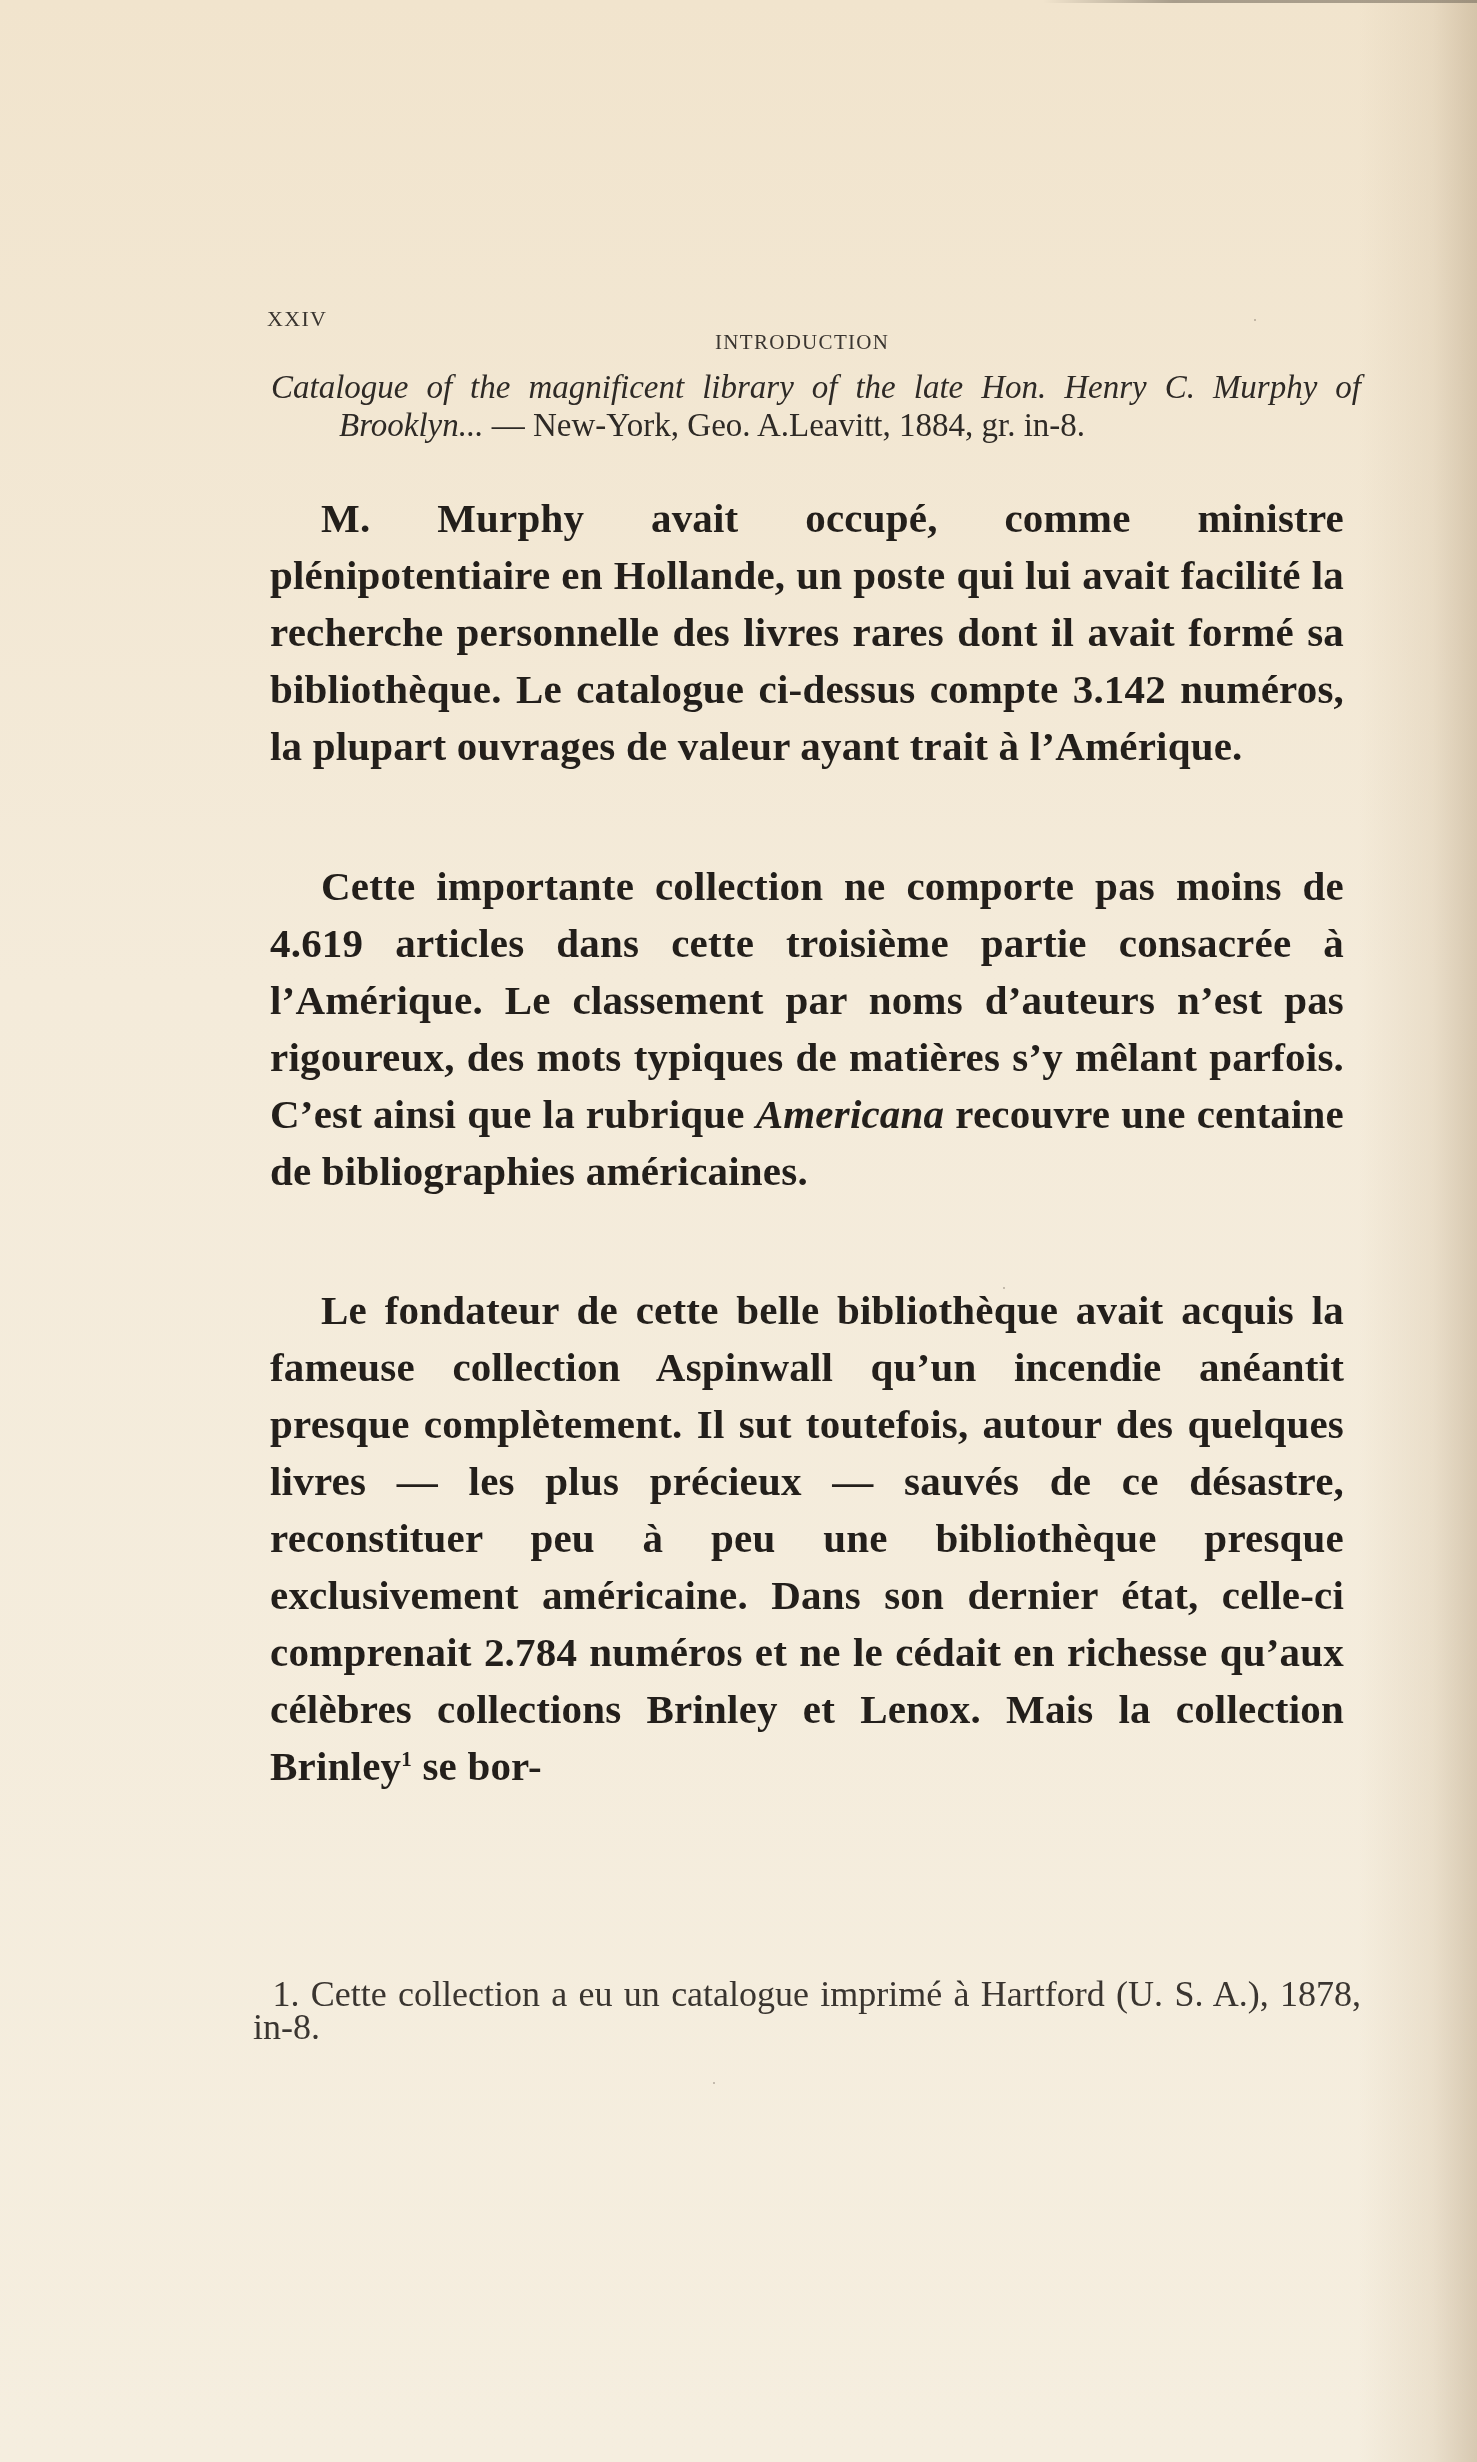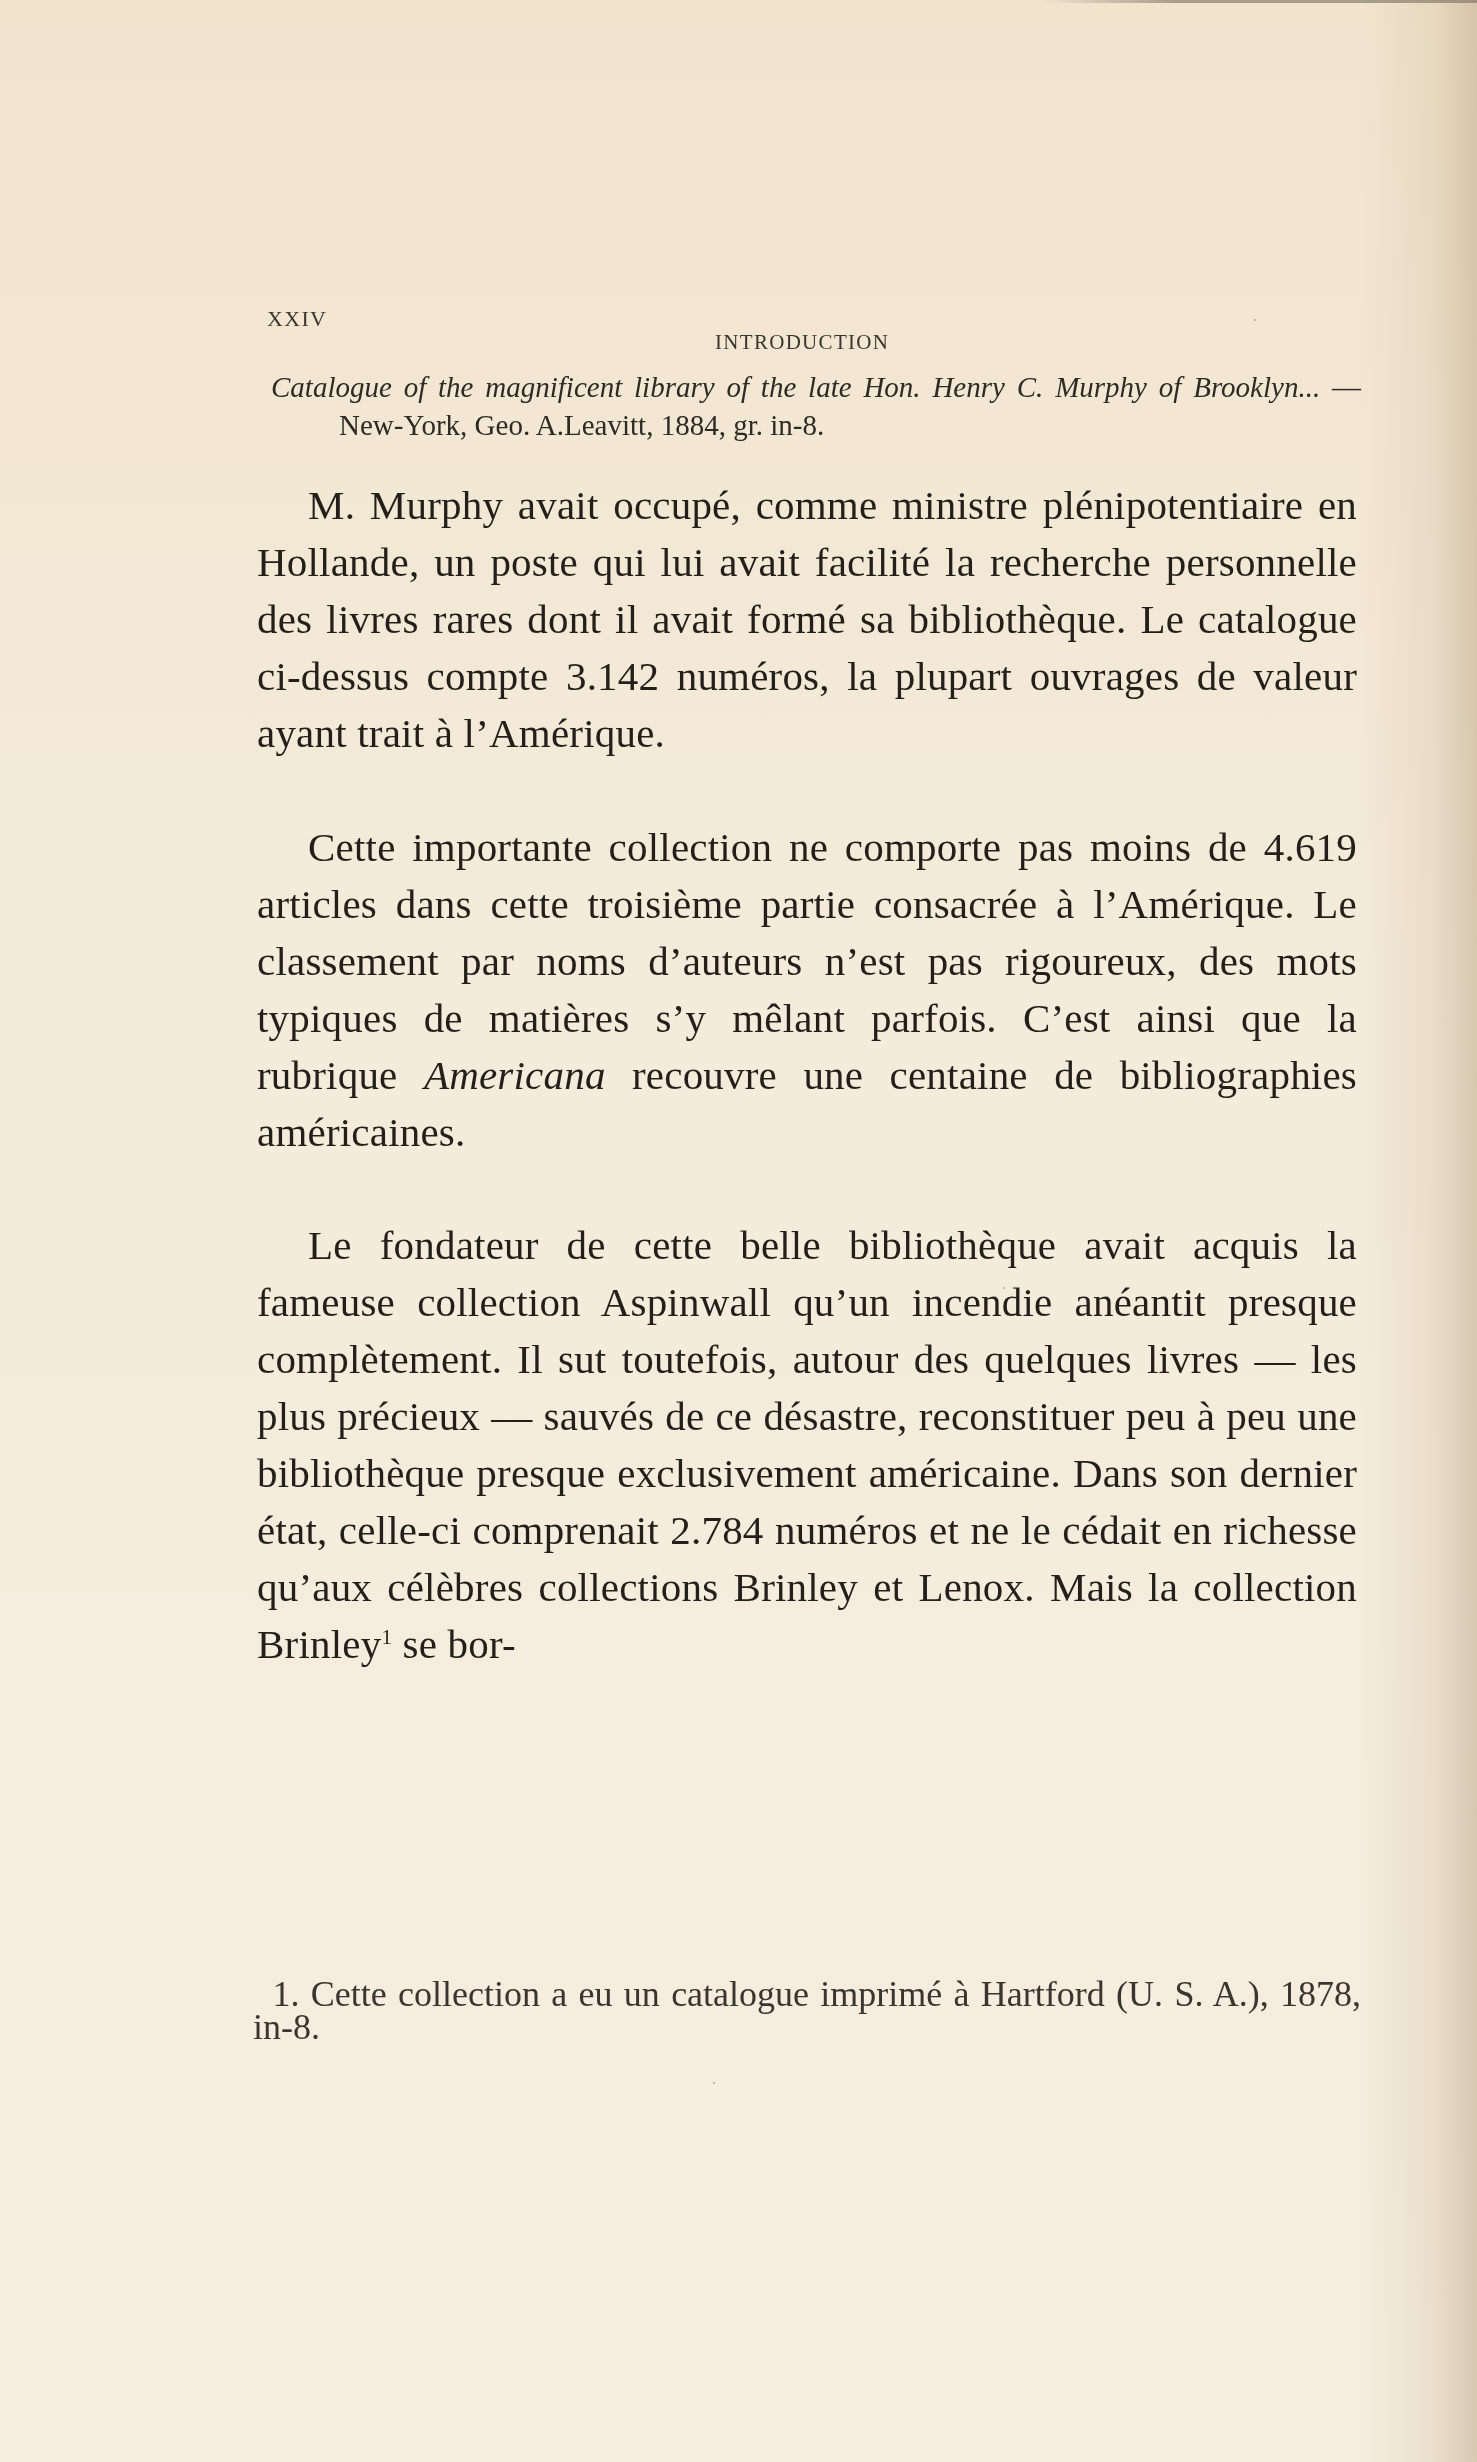--- a/index.html
+++ b/index.html
@@ -50,38 +50,39 @@
       letter-spacing: 1.3px;
       margin-top: 24px;
     }
     .content {
       position: absolute;
       left: 253px;
       top: 368px;
       width: 1108px;
     }
     .bib {
-      font-size: 29px;
+      font-size: 33px;
       line-height: 38px;
       text-align: justify;
       padding-left: 86px;
       text-indent: -68px;
       margin: 0;
       color: #2e2a26;
     }
     .bib .it { font-style: italic; }
     .bib .sc { font-variant: small-caps; letter-spacing: 0.7px; }
     .para {
       font-size: 41px;
       line-height: 57px;
       text-align: justify;
       text-indent: 51px;
-      margin: 4px;
+      margin: 17px;
       color: #231f1b;
       letter-spacing: 0.2px;
+      font-weight: bold;
     }
     .para .it { font-style: italic; }
     .gap-bib-para { height: 29px; }
     .gap-para-bib { height: 19.5px; }
     .bib1 { margin-top: 0; }
     .footnote {
       position: absolute;
       left: 253px;
       top: 1978px;
       width: 1108px;

